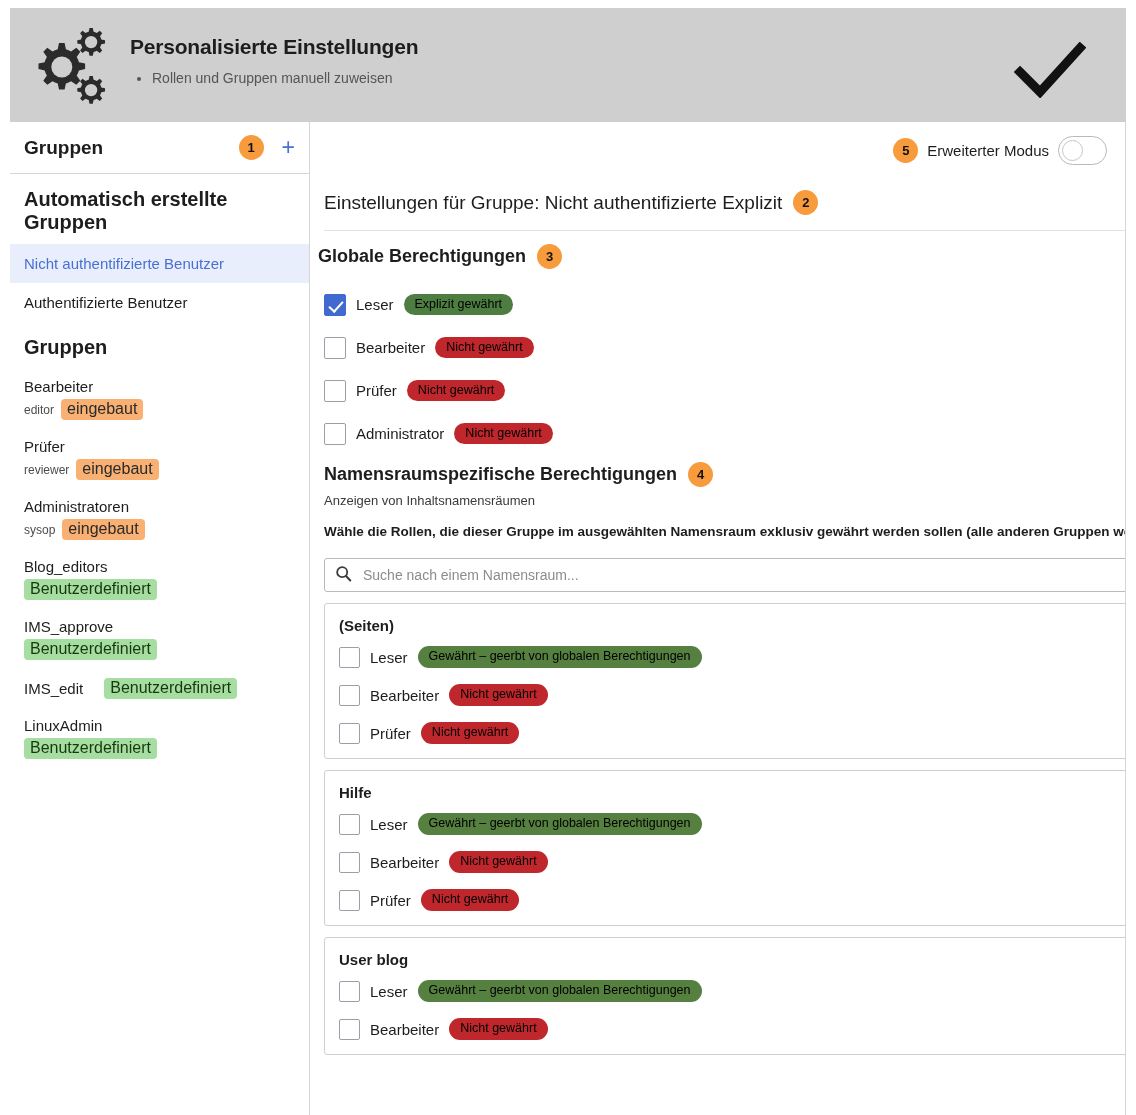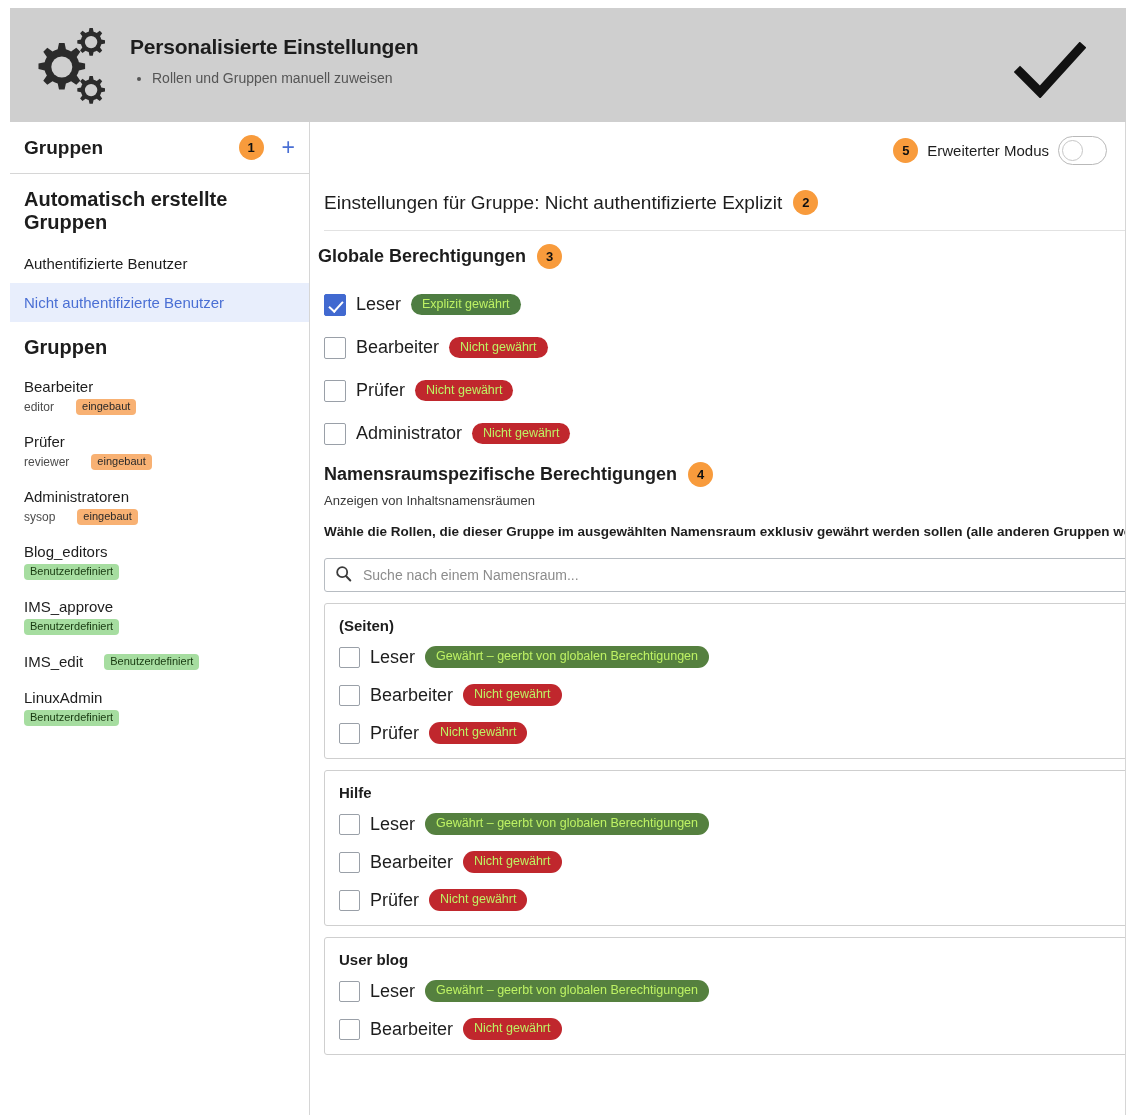--- a/index.html
+++ b/index.html
@@ -137,32 +137,32 @@
     display: inline;
   }
   .sb-group .gsub {
     font-size: 12px;
     color: #4c4c4c;
   }
   .sb-group .meta-line {
     margin-top: 3px;
     display: flex;
     align-items: center;
-    gap: 22px;
+    gap: 7px;
     flex-wrap: wrap;
   }
   .sb-group .meta-inline {
     display: inline-flex;
     align-items: center;
     gap: 21px;
   }
   .tag {
     display: inline-block;
     border-radius: 4px;
-    font-size: 11px;
+    font-size: 16px;
     padding: 2px 6px 3px 6px;
     line-height: 1;
     white-space: nowrap;
   }
   .tag.builtin { background: #f8b173; color: #2a2a2a; }
   .tag.custom  { background: #a6dda0; color: #17380f; }
 
   
   #mode-row {
     position: absolute;
@@ -245,25 +245,25 @@
   }
   .cb.checked::after {
     content: "";
     position: absolute;
     left: 7px; top: 3px;
     width: 6px; height: 12px;
     border: solid #ffffff;
     border-width: 0 2.4px 2.4px 0;
     transform: rotate(42deg);
   }
-  .perm-label { font-size: 18px; color: #1d1d1d; }
+  .perm-label { font-size: 15px; color: #1d1d1d; }
   .pill {
     border-radius: 11px;
     font-size: 12.5px;
-    color: #bef264;
+    color: #000000;
     padding: 4px 11px 5px 11px;
     line-height: 1;
     white-space: nowrap;
   }
   .pill.granted   { background: #4e7d42; }
   .pill.denied    { background: #c0272d; }
   .pill.inherited { background: #55803f; }
 
   #ns-sec { position: absolute; left: 14px; top: 340px; width: 1094px; }
   #ns-note {
@@ -347,25 +347,25 @@
 
   <div id="sidebar">
     <div id="sidebar-head">
       <span class="title">Gruppen</span>
       <span class="marker">1</span>
       <span id="add-group-button">+</span>
     </div>
 
     <div class="sb-section">Automatisch erstellte Gruppen</div>
 
+    <div class="sb-item active">
+      <span>Nicht authentifizierte Benutzer</span>
+    </div>
     <div class="sb-item">
       <span>Authentifizierte Benutzer</span>
-    </div>
-    <div class="sb-item active">
-      <span>Nicht authentifizierte Benutzer</span>
     </div>
 
     <div class="sb-section">Gruppen</div>
 
     <div class="sb-group">
       <div class="gname">Bearbeiter</div>
       <div class="meta-line">
         <span class="gsub">editor</span>
         <span class="tag builtin">eingebaut</span>
       </div>

